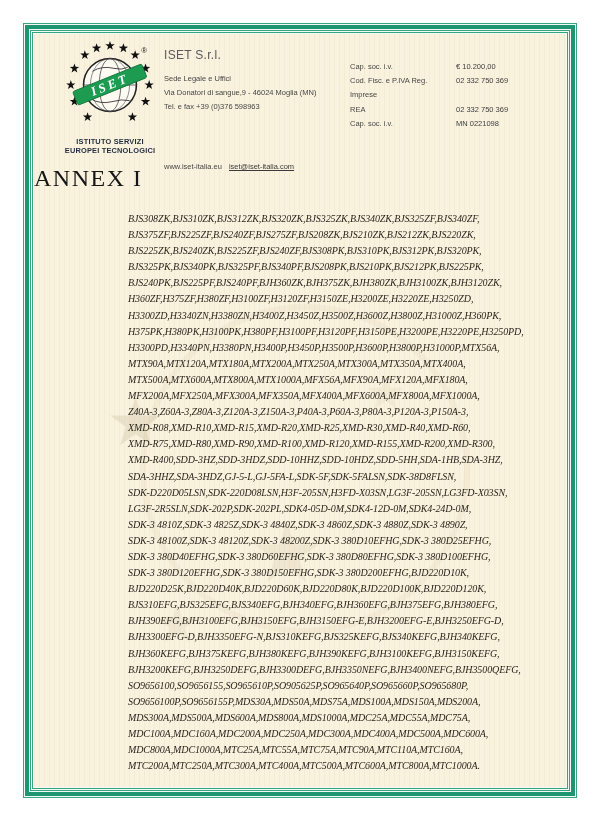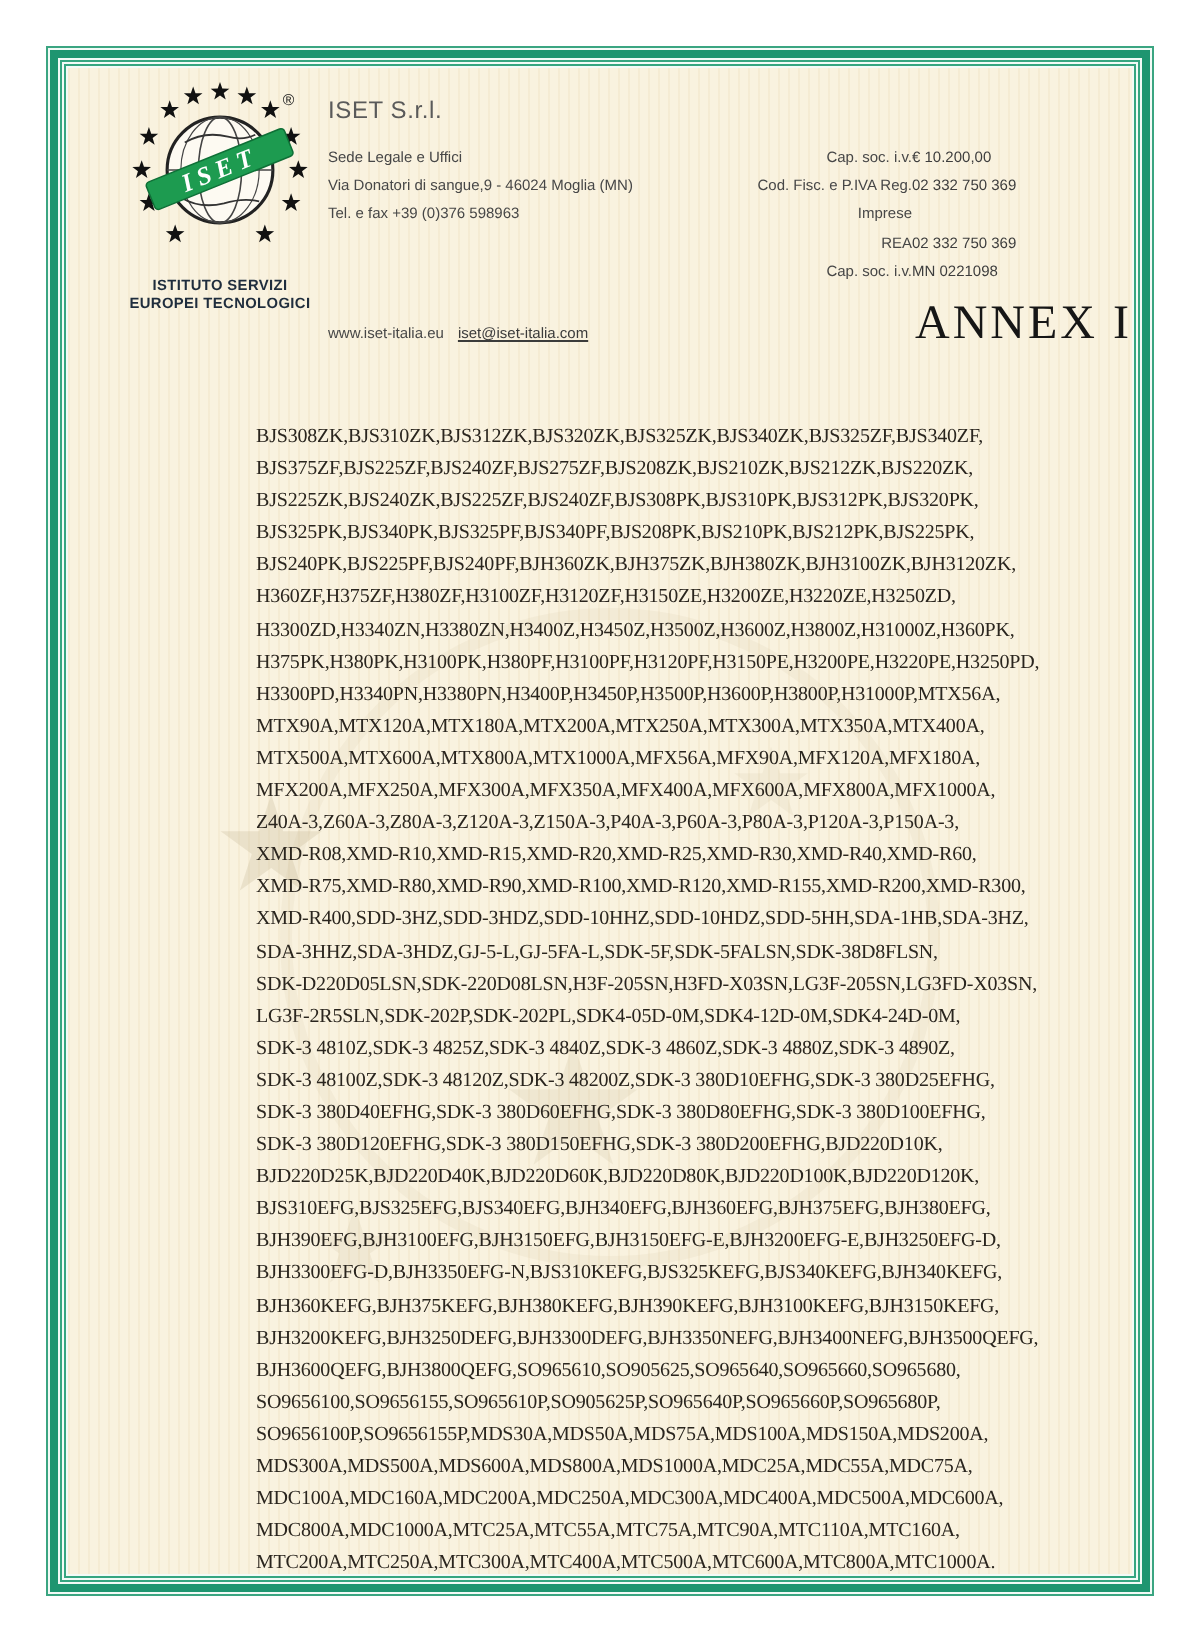--- a/index.html
+++ b/index.html
@@ -27,36 +27,36 @@
   .logo-block { position:absolute; left:14px; top:4px; width:124px; text-align:center; }
   .logo-caption { margin-top:1px; font-size:7.4px; font-weight:bold; color:#1f2d3d; line-height:9px; letter-spacing:0.2px; }
 
   .company-col { position:absolute; left:130px; top:14px; }
   .company-name { font-size:12px; color:#5a5a5a; letter-spacing:0.3px; }
   .addr { margin-top:10px; }
   .addr div { font-size:7.5px; color:#474747; line-height:14.2px; }
   .weblinks { font-size:7.5px; color:#474747; line-height:14.2px;margin-top:45px; }
   .weblinks .email { text-decoration:underline; margin-left:7px; color:#3b3b3b; }
 
-  .registry-col { position:absolute; left:316px; top:38px;text-align:right; }
+  .registry-col { position:absolute; left:316px; top:26px; }
   .reg-row { display:flex; line-height:14.2px; }
   .reg-label { width:106px; font-size:7.5px; color:#474747; }
   .reg-value { font-size:7.5px; color:#3d3d3d; }
 
   
   .annex-title {
-    position:absolute; left:0; top:115px; width:100%; text-align:right;
+    position:absolute; left:0; top:131px; width:100%; text-align:left;
     font-family:"Liberation Serif", serif; font-size:24px; color:#161616; letter-spacing:1.5px;
   }
   .annex-body {
     position:absolute; left:94px; top:177px; width:418px;
     font-family:"Liberation Serif", serif; font-size:10px; color:#2a251e;
     line-height:16.1px; letter-spacing:-0.1px;
   }
-  .model-line { white-space:nowrap; }
+  .model-line { white-space:nowrap;font-style:italic; }
 </style>
 </head>
 <body>
 
 <div class="frame1">
   <div class="frame2">
     <div class="frame3">
       <div class="frame4">
         <div class="paper">
 
@@ -163,21 +163,20 @@
               <div class="model-line">SDK-3 4810Z,SDK-3 4825Z,SDK-3 4840Z,SDK-3 4860Z,SDK-3 4880Z,SDK-3 4890Z,</div>
               <div class="model-line">SDK-3 48100Z,SDK-3 48120Z,SDK-3 48200Z,SDK-3 380D10EFHG,SDK-3 380D25EFHG,</div>
               <div class="model-line">SDK-3 380D40EFHG,SDK-3 380D60EFHG,SDK-3 380D80EFHG,SDK-3 380D100EFHG,</div>
               <div class="model-line">SDK-3 380D120EFHG,SDK-3 380D150EFHG,SDK-3 380D200EFHG,BJD220D10K,</div>
               <div class="model-line">BJD220D25K,BJD220D40K,BJD220D60K,BJD220D80K,BJD220D100K,BJD220D120K,</div>
               <div class="model-line">BJS310EFG,BJS325EFG,BJS340EFG,BJH340EFG,BJH360EFG,BJH375EFG,BJH380EFG,</div>
               <div class="model-line">BJH390EFG,BJH3100EFG,BJH3150EFG,BJH3150EFG-E,BJH3200EFG-E,BJH3250EFG-D,</div>
               <div class="model-line">BJH3300EFG-D,BJH3350EFG-N,BJS310KEFG,BJS325KEFG,BJS340KEFG,BJH340KEFG,</div>
               <div class="model-line">BJH360KEFG,BJH375KEFG,BJH380KEFG,BJH390KEFG,BJH3100KEFG,BJH3150KEFG,</div>
               <div class="model-line">BJH3200KEFG,BJH3250DEFG,BJH3300DEFG,BJH3350NEFG,BJH3400NEFG,BJH3500QEFG,</div>
-              <div class="model-line">BJH3600QEFG,BJH3800QEFG,SO965610,SO905625,SO965640,SO965660,SO965680,</div>
               <div class="model-line">SO9656100,SO9656155,SO965610P,SO905625P,SO965640P,SO965660P,SO965680P,</div>
               <div class="model-line">SO9656100P,SO9656155P,MDS30A,MDS50A,MDS75A,MDS100A,MDS150A,MDS200A,</div>
               <div class="model-line">MDS300A,MDS500A,MDS600A,MDS800A,MDS1000A,MDC25A,MDC55A,MDC75A,</div>
               <div class="model-line">MDC100A,MDC160A,MDC200A,MDC250A,MDC300A,MDC400A,MDC500A,MDC600A,</div>
               <div class="model-line">MDC800A,MDC1000A,MTC25A,MTC55A,MTC75A,MTC90A,MTC110A,MTC160A,</div>
               <div class="model-line">MTC200A,MTC250A,MTC300A,MTC400A,MTC500A,MTC600A,MTC800A,MTC1000A.</div>
             </div>
 
         </div>
       </div>

